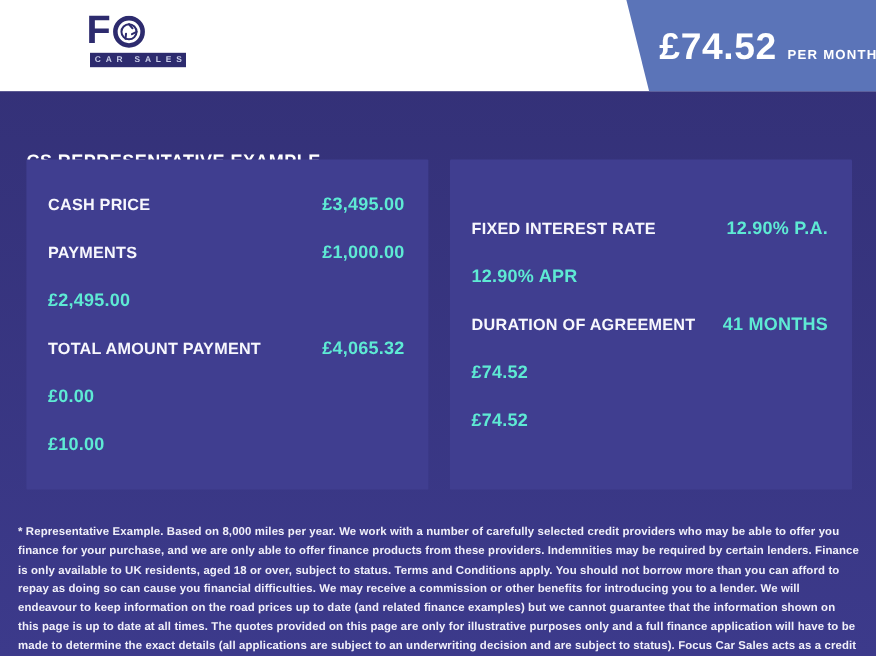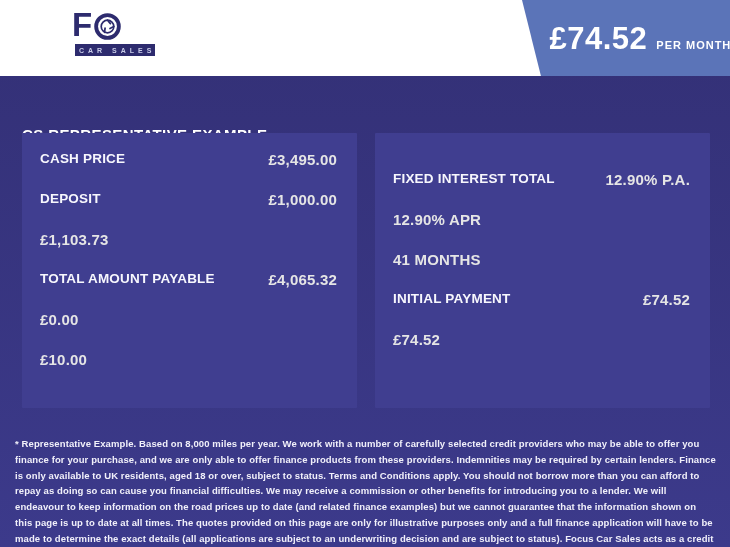--- a/index.html
+++ b/index.html
@@ -38,25 +38,25 @@
   
   .panel{
     position:absolute;top:133px;width:335px;height:275px;
     background:#403e90;border-radius:1px;
     display:flex;flex-direction:column;justify-content:center;
     padding:4px 0;box-sizing:border-box;
   }
   .panel.left{left:22px;}
   .panel.right{left:375px;}
   .row{
-    height:40px;display:flex;justify-content:space-between;
+    height:40px;display:flex;align-items:center;justify-content:space-between;
     padding:0 20px 0 18px;
   }
   .row .lbl{color:#f7f7fd;font-size:13.5px;font-weight:700;letter-spacing:0.2px;}
-  .row .val{color:#e5e5e5;font-size:15px;font-weight:600;letter-spacing:0.2px;}
+  .row .val{color:#5eead4;font-size:15px;font-weight:600;letter-spacing:0.2px;}
   
   .disclaimer{
     position:absolute;left:15px;right:14px;top:436px;
     color:#f1f0fa;font-size:9.5px;font-weight:700;line-height:15.8px;
     letter-spacing:0.1px;
   }
 </style>
 </head>
 <body>
 
@@ -88,51 +88,51 @@
   </div>
 
   <div class="heading">CS REPRESENTATIVE EXAMPLE</div>
 
   <div class="panel left">
     <div class="row">
       <span class="lbl">CASH PRICE</span>
       <span class="val">£3,495.00</span>
     </div>
     <div class="row">
-      <span class="lbl">DEPOSIT</span>
+      <span class="lbl">PAYMENTS</span>
       <span class="val">£1,000.00</span>
     </div>
     <div class="row">
-      <span class="val">£1,103.73</span>
+      <span class="val">£2,495.00</span>
     </div>
     <div class="row">
-      <span class="lbl">TOTAL AMOUNT PAYABLE</span>
+      <span class="lbl">TOTAL AMOUNT PAYMENT</span>
       <span class="val">£4,065.32</span>
     </div>
     <div class="row">
       <span class="val">£0.00</span>
     </div>
     <div class="row">
       <span class="val">£10.00</span>
     </div>
   </div>
 
   <div class="panel right">
     <div class="row">
-      <span class="lbl">FIXED INTEREST TOTAL</span>
+      <span class="lbl">FIXED INTEREST RATE</span>
       <span class="val">12.90% P.A.</span>
     </div>
     <div class="row">
       <span class="val">12.90% APR</span>
     </div>
     <div class="row">
+      <span class="lbl">DURATION OF AGREEMENT</span>
       <span class="val">41 MONTHS</span>
     </div>
     <div class="row">
-      <span class="lbl">INITIAL PAYMENT</span>
       <span class="val">£74.52</span>
     </div>
     <div class="row">
       <span class="val">£74.52</span>
     </div>
   </div>
 
   <div class="disclaimer">* Representative Example. Based on 8,000 miles per year. We work with a number of carefully selected credit providers who may be able to offer you finance for your purchase, and we are only able to offer finance products from these providers. Indemnities may be required by certain lenders. Finance is only available to UK residents, aged 18 or over, subject to status. Terms and Conditions apply. You should not borrow more than you can afford to repay as doing so can cause you financial difficulties. We may receive a commission or other benefits for introducing you to a lender. We will endeavour to keep information on the road prices up to date (and related finance examples) but we cannot guarantee that the information shown on this page is up to date at all times. The quotes provided on this page are only for illustrative purposes only and a full finance application will have to be made to determine the exact details (all applications are subject to an underwriting decision and are subject to status). Focus Car Sales acts as a credit broker and not a lender. Address: Unit 8 Bury Road Business Park, Bury St Edmunds, IP29 4US</div>
 
 </div>

